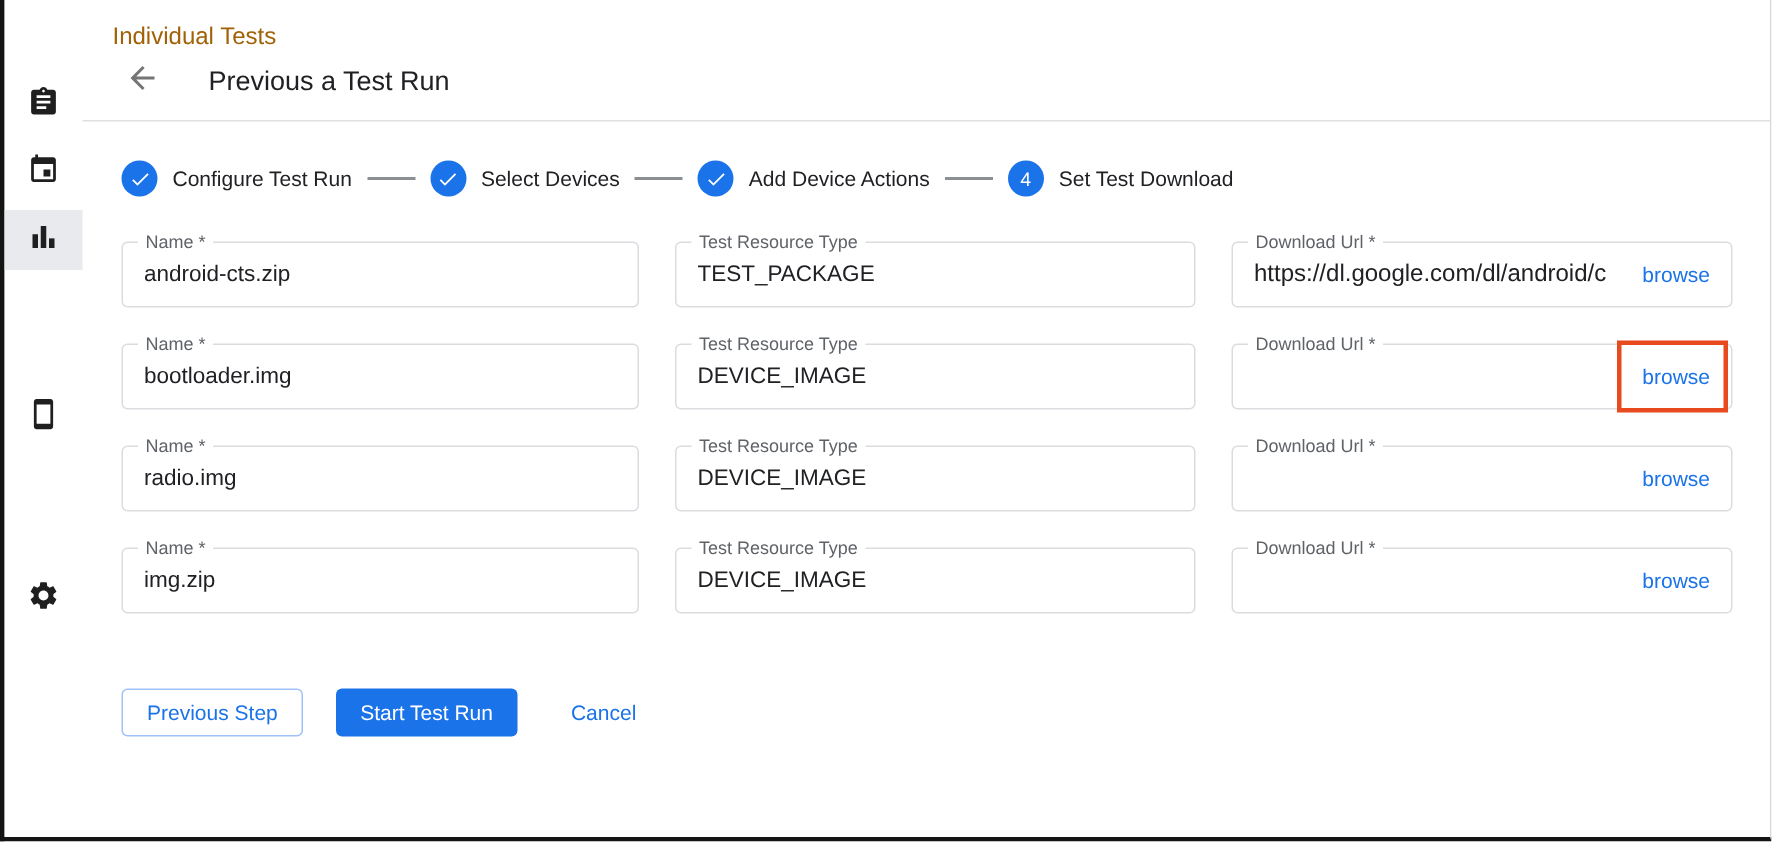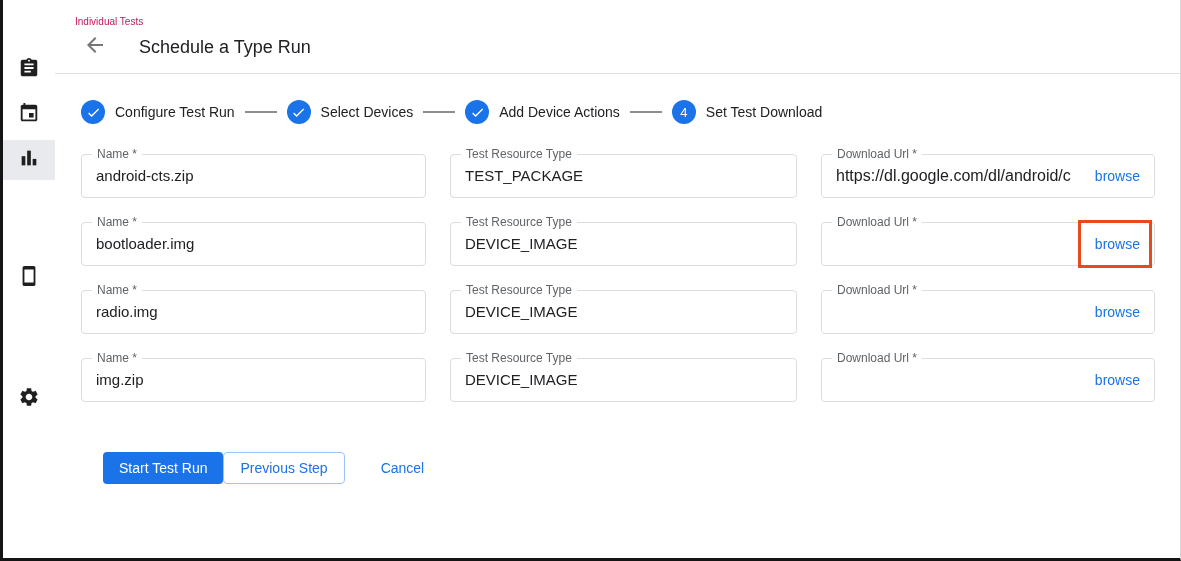--- a/index.html
+++ b/index.html
@@ -31,21 +31,21 @@
   }
   .side-item.active { background: #e8eaed; }
   .side-item svg { fill: #1f1f1f; }
   .side-item.gap-phone { margin-top: 73px; }
   .side-item.gap-gear  { margin-top: 76px; }
 
   
   .main { flex: 1; min-width: 0; }
 
   .header { padding: 16px 0 0 0; border-bottom: 1px solid #e0e0e0; }
-  .breadcrumb { margin-left: 20px; font-size: 10px; color: #be185d; }
+  .breadcrumb { margin-left: 20px; font-size: 16px; color: #a16207; }
   .title-row { display: flex; align-items: center; gap: 32px; margin: 8px 0 14px 28px; }
   .back-btn { width: 24px; height: 24px; display: flex; align-items: center; justify-content: center; cursor: pointer; }
   .back-btn svg { fill: #757575; }
   .page-title { font-size: 18px; color: #202124; }
 
   
   .stepper { display: flex; align-items: center; margin: 26px 0 0 26px; text-align: center; }
   .step { display: flex; align-items: center; gap: 10px; }
   .step-circle {
     width: 24px; height: 24px; border-radius: 50%;
@@ -156,21 +156,21 @@
     <div class="header">
       <div class="breadcrumb">Individual Tests</div>
       <div class="title-row">
         <div class="back-btn">
           <span>
             <svg width="24" height="24" viewBox="0 0 24 24">
                 <path d="M20 11H7.83l5.59-5.59L12 4l-8 8 8 8 1.41-1.41L7.83 13H20v-2z"></path>
               </svg>
           </span>
         </div>
-        <div class="page-title">Schedule a Type Run</div>
+        <div class="page-title">Previous a Test Run</div>
       </div>
     </div>
 
     <div class="stepper">
       <div class="step">
         <div class="step-circle">
           <svg width="15" height="15" viewBox="0 0 24 24" fill="#fff">
               <path d="M9 16.17L4.83 12l-1.42 1.41L9 19 21 7l-1.41-1.41z"></path>
             </svg>
         </div>
@@ -256,19 +256,19 @@
       </div>
       <div class="field url-field">
         <span class="field-label">Download Url *</span>
         <div class="url-value"></div>
         <span class="browse-link">browse</span>
       </div>
 
     </div>
 
     <div class="actions">
+      <button class="btn btn-outline">Previous Step</button>
       <button class="btn btn-primary">Start Test Run</button>
-      <button class="btn btn-outline">Previous Step</button>
       <button class="btn btn-text">Cancel</button>
     </div>
 
   </div>
 </div>
 
 </body></html>

